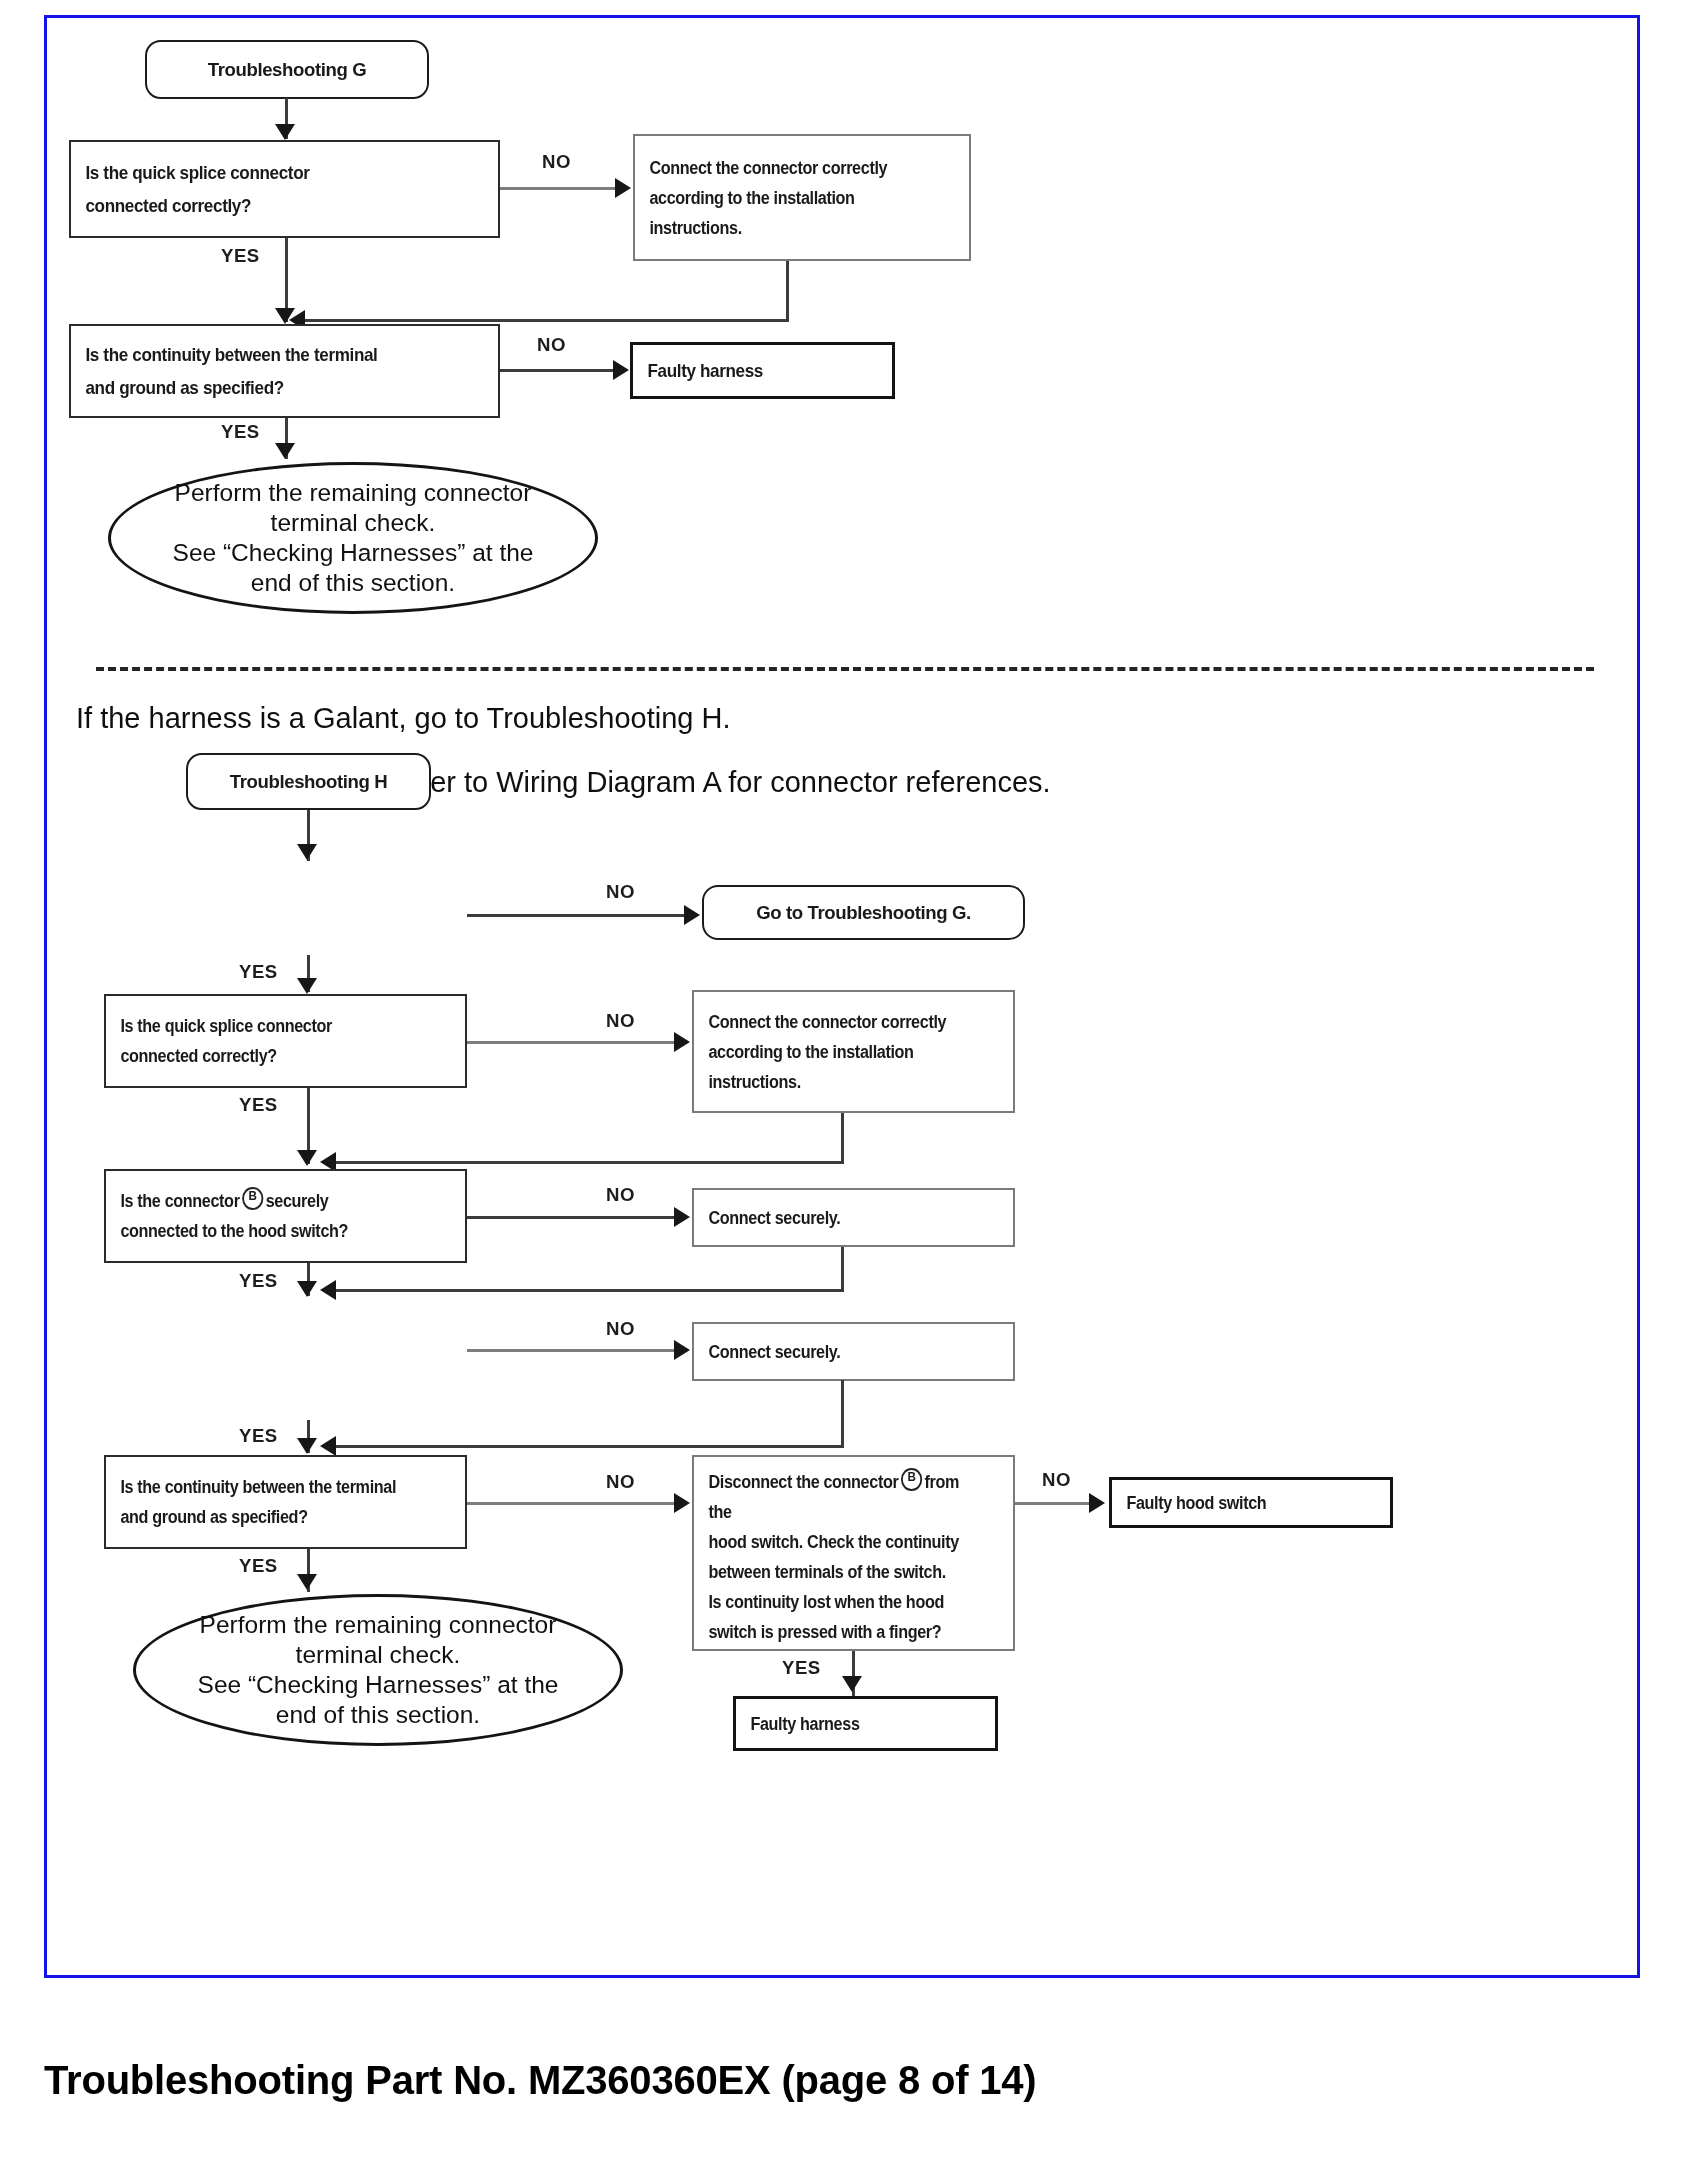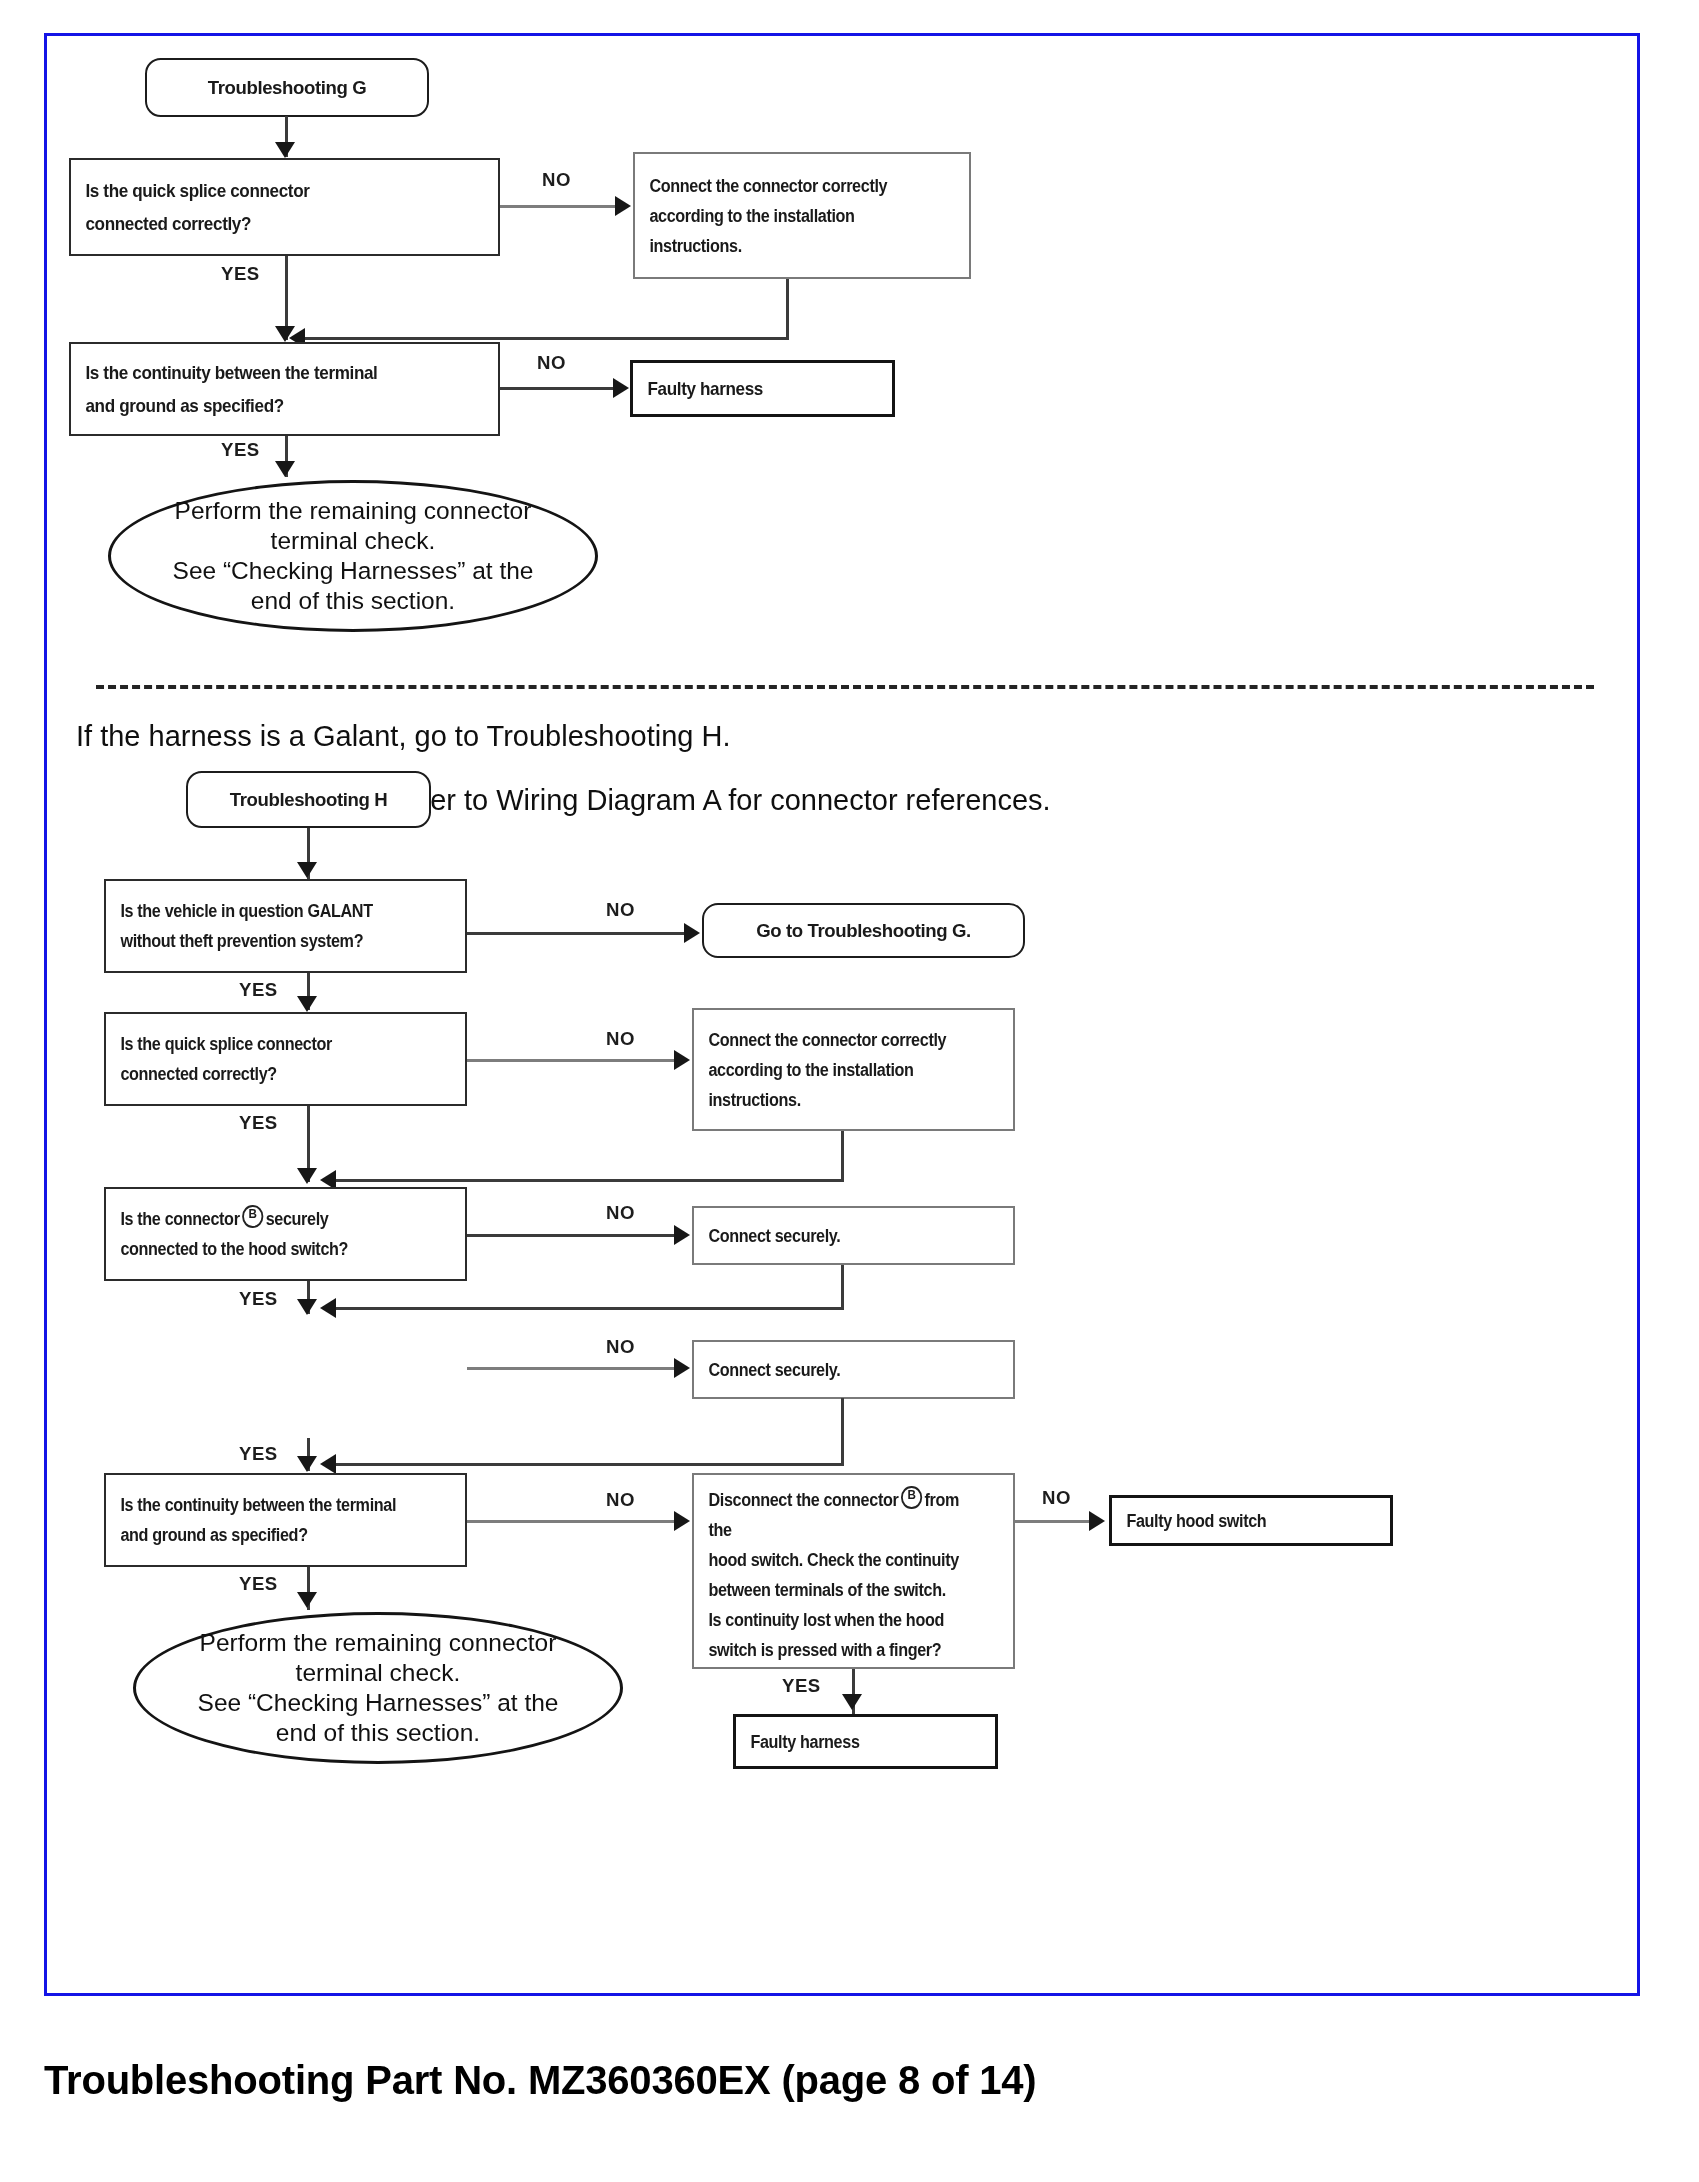--- a/index.html
+++ b/index.html
@@ -18,21 +18,21 @@
   #page {
     position: relative;
     width: 1700px;
     height: 2183px;
   }
 
   
   .frame {
     position: absolute;
     left: 44px;
-    top: 33px;
+    top: 15px;
     width: 1596px;
     height: 1963px;
     border: 3.9px solid #1414e6;
     box-sizing: border-box;
     background: #ffffff;
   }
 
   
   .canvas {
     position: absolute;
@@ -271,26 +271,20 @@
       <div class="headline" style="left:29px; top:684px;">If the harness is a Galant, go to Troubleshooting H.</div>
       <div class="headline" style="left:338px; top:748px;">Refer to Wiring Diagram A for connector references.</div>
 
       <div class="node stadium" style="left:139px; top:735px; width:245px; height:57px;">
         <span class="cond ctr">Troubleshooting H</span>
       </div>
 
       <div class="ln v" style="left:260px; top:792px; height:51px;"></div>
       <div class="arrow down" style="left:250px; top:826px;"></div>
 
-      <div class="node rect" style="left:57px; top:843px; width:363px; height:94px;">
-        <div style="width:100%">
-          <div class="cond sm">Is the vehicle in question GALANT</div>
-          <div class="cond sm">without theft prevention system?</div>
-        </div>
-      </div>
 
       <div class="ln h" style="left:420px; top:896px; width:225px;"></div>
       <div class="arrow right" style="left:637px; top:887px;"></div>
       <div class="lbl" style="left:559px; top:863px;">NO</div>
 
       <div class="node stadium" style="left:655px; top:867px; width:323px; height:55px;border-radius:16px;">
         <span class="cond ctr">Go to Troubleshooting G.</span>
       </div>
 
       <div class="ln v" style="left:260px; top:937px; height:37px;"></div>

